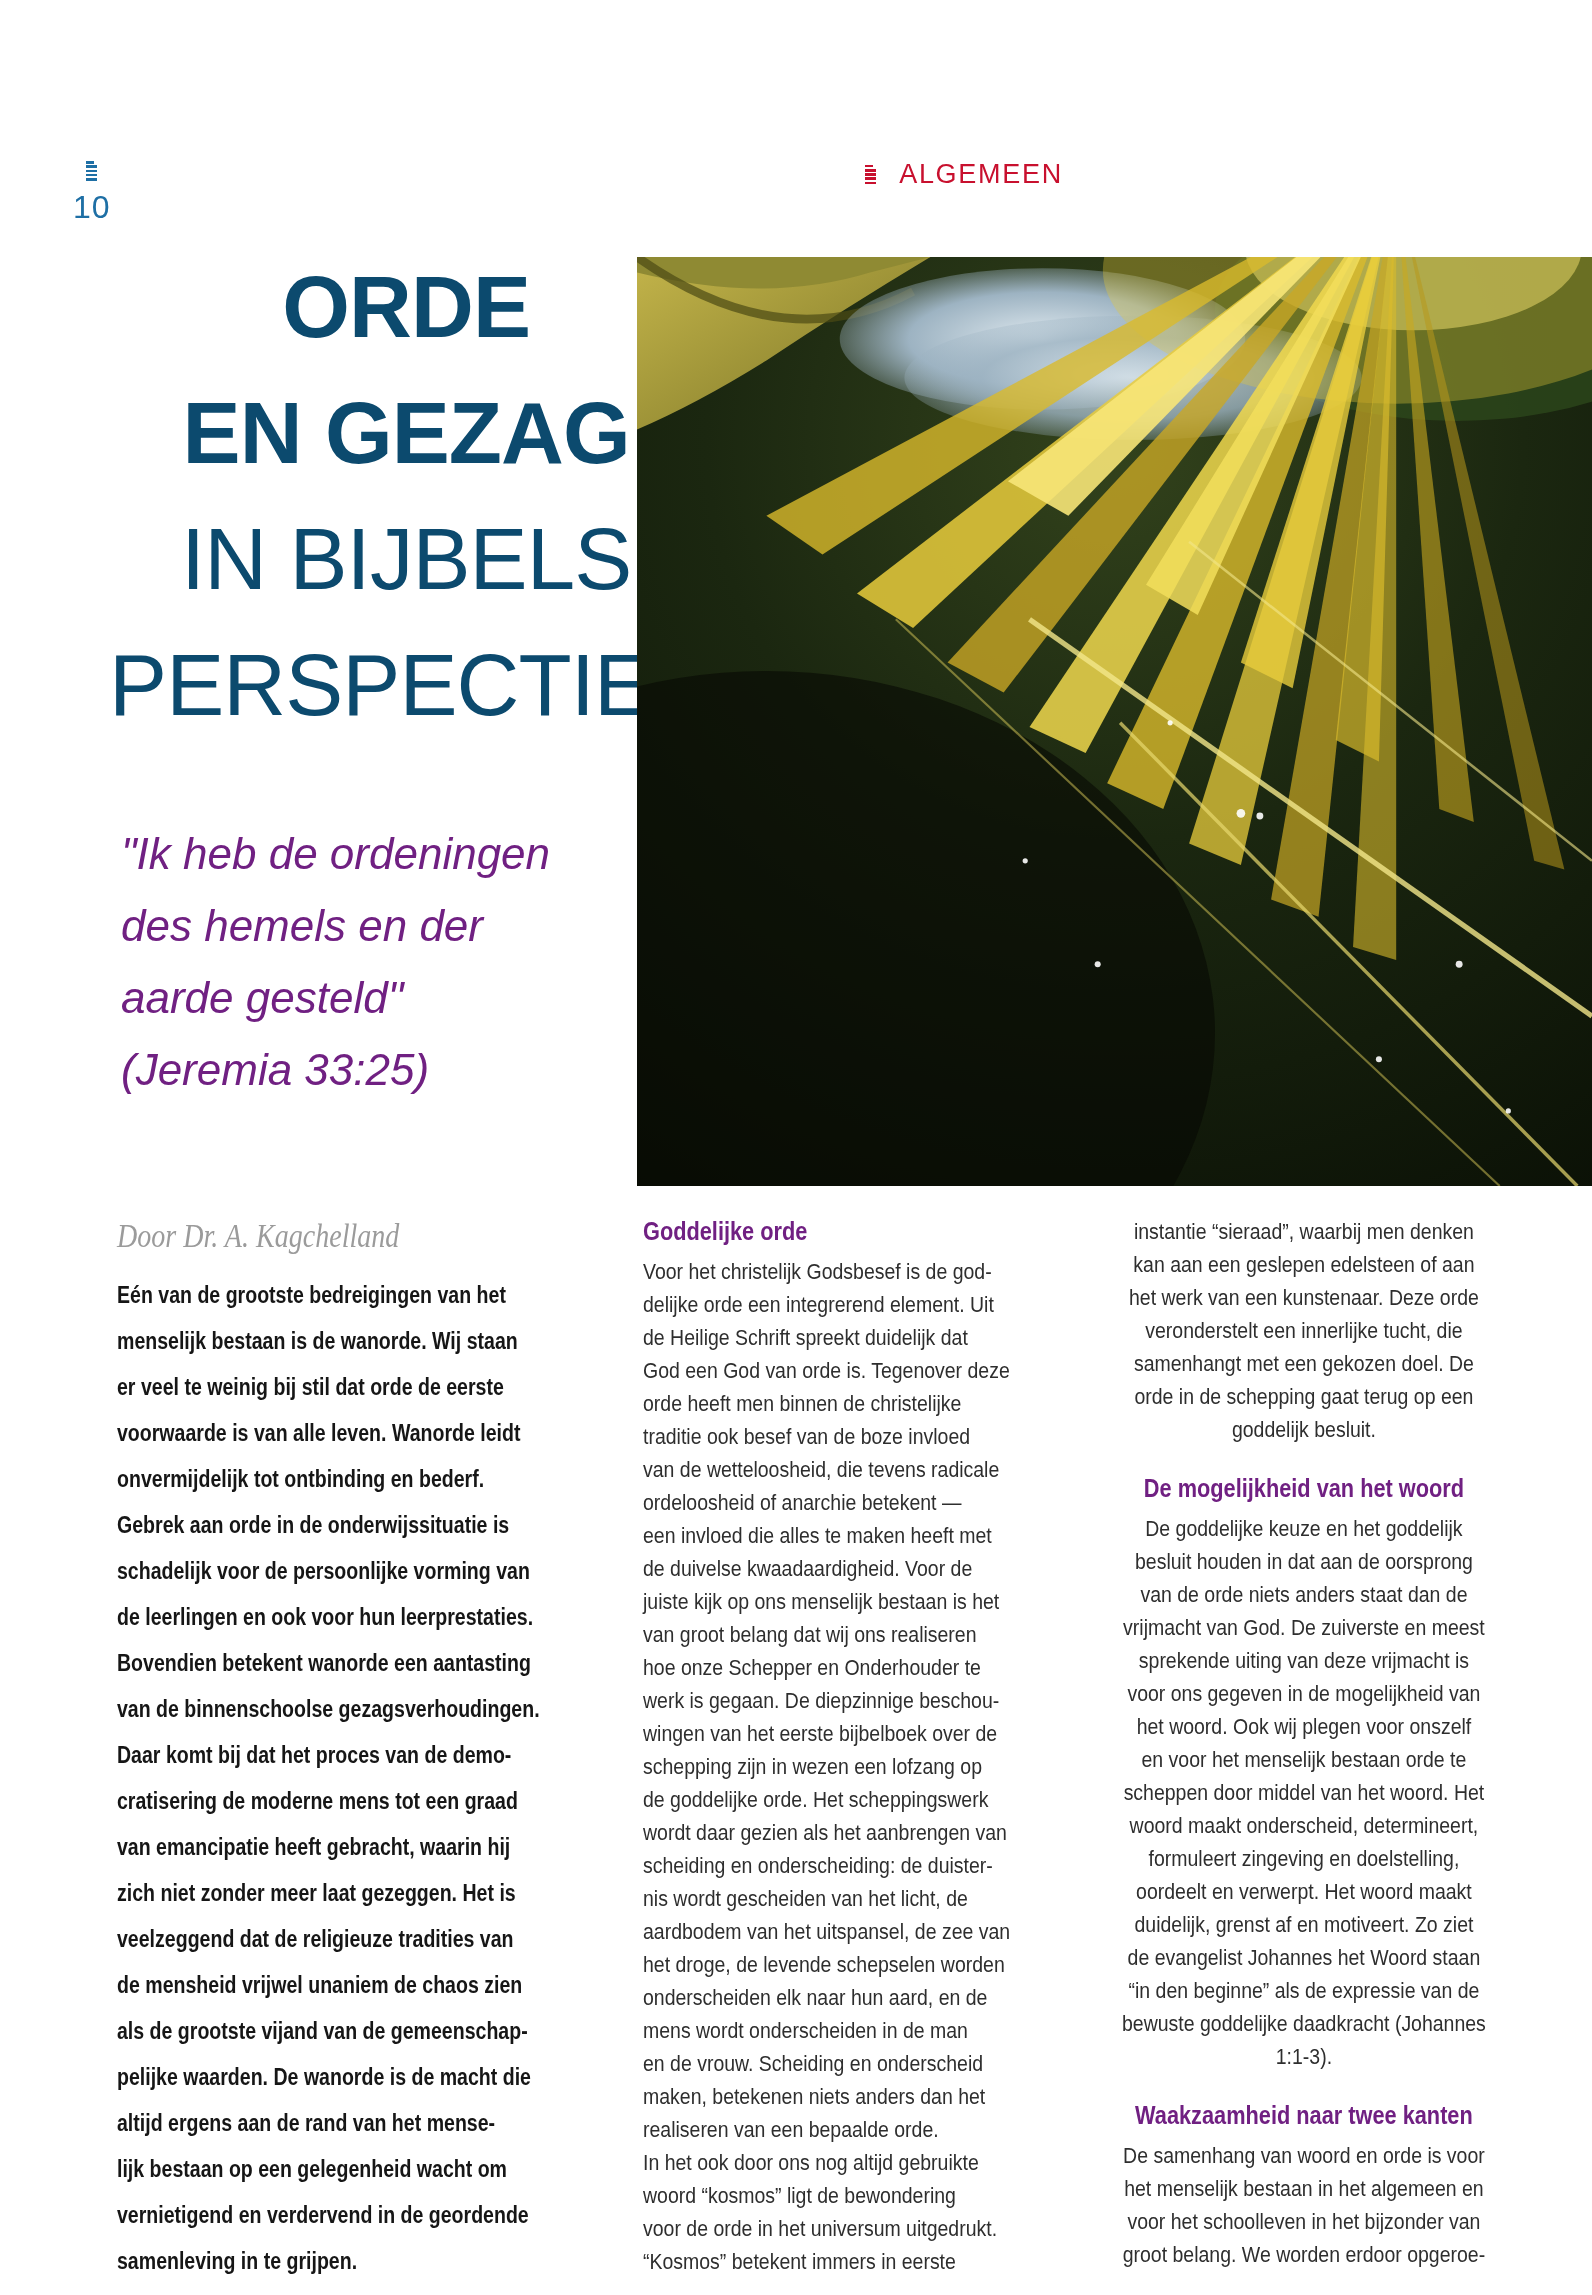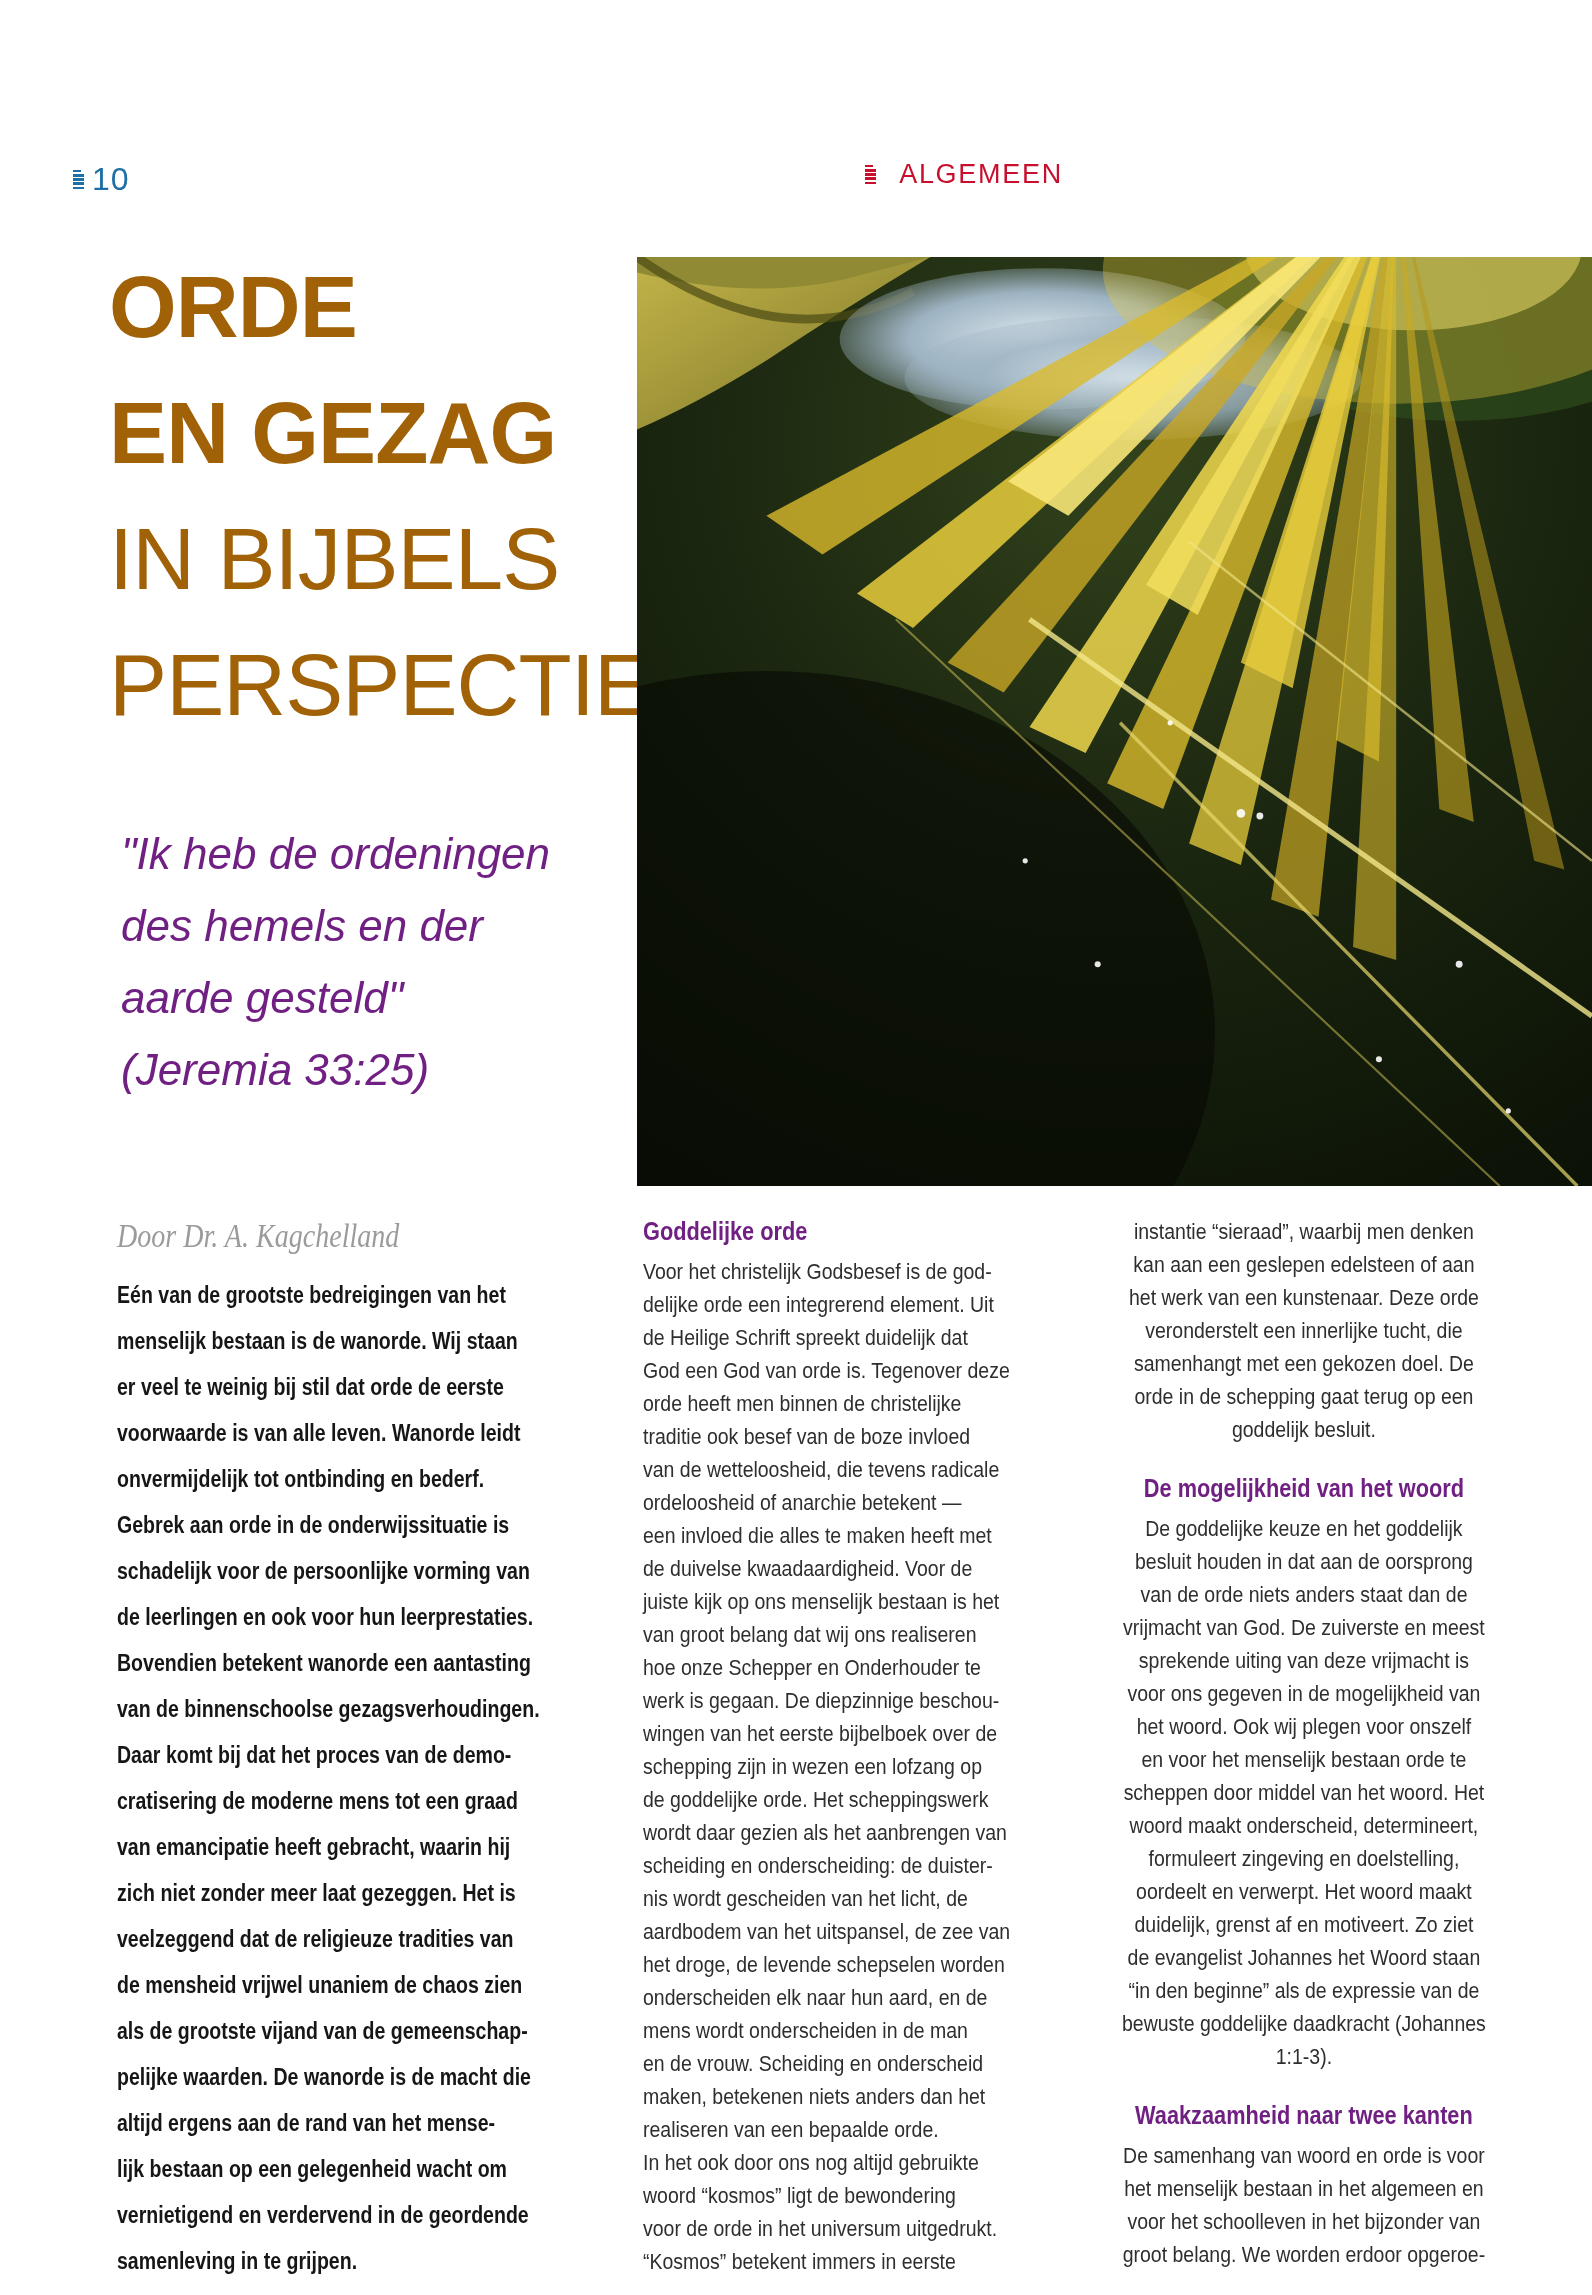--- a/index.html
+++ b/index.html
@@ -1,33 +1,33 @@
 <!DOCTYPE html>
 <html style="font-size:14px"><head>
 <meta charset="utf-8">
 <style>
   html,body{margin:0;padding:0;background:#ffffff;}
   #page{position:relative;width:1592px;height:2295px;background:#ffffff;
         font-family:"Liberation Sans",sans-serif;overflow:hidden;}
 
   
-  .pagenum{position:absolute;left:73px;top:161px;display:flex;align-items:center;gap:7.8px;}
+  .pagenum{position:absolute;left:73px;top:161px;display:flex;align-items:center;gap:7.8px;flex-direction:column;}
   .section{position:absolute;left:865px;top:159px;display:flex;align-items:center;gap:23px;}
   .hbars{display:inline-flex;flex-direction:column;gap:1.7px;}
   .hbars i{display:block;height:2.6px;}
   .hbars i:nth-child(1){width:7.8px;}
   .hbars i:nth-child(n+2){width:11.2px;}
   .hbars.blue i{background:#1e6fa5;}
   .hbars.red i{background:#c8102e;}
   .num{font-size:32px;color:#1e6fa5;letter-spacing:0.9px;}
   .sec{font-size:27px;color:#c8102e;letter-spacing:1.7px;}
 
   
-  h1{position:absolute;left:109px;top:244px;margin:0;color:#a16207;
-     font-size:87px;line-height:126px;font-weight:800;letter-spacing:-0.9px;}
+  h1{position:absolute;left:109px;top:244px;margin:0;color:#0c4a6e;
+     font-size:87px;line-height:126px;font-weight:800;letter-spacing:-0.9px;text-align:center;}
   h1 span{display:block;}
   h1 .t-light{font-weight:400;}
 
   
   .quote{position:absolute;left:121px;top:818px;color:#702082;font-style:italic;
          font-size:44px;line-height:72px;white-space:pre-line;}
 
   
   .painting{position:absolute;left:637px;top:257px;width:955px;height:929px;}
   .painting svg{display:block;width:100%;height:100%;}

